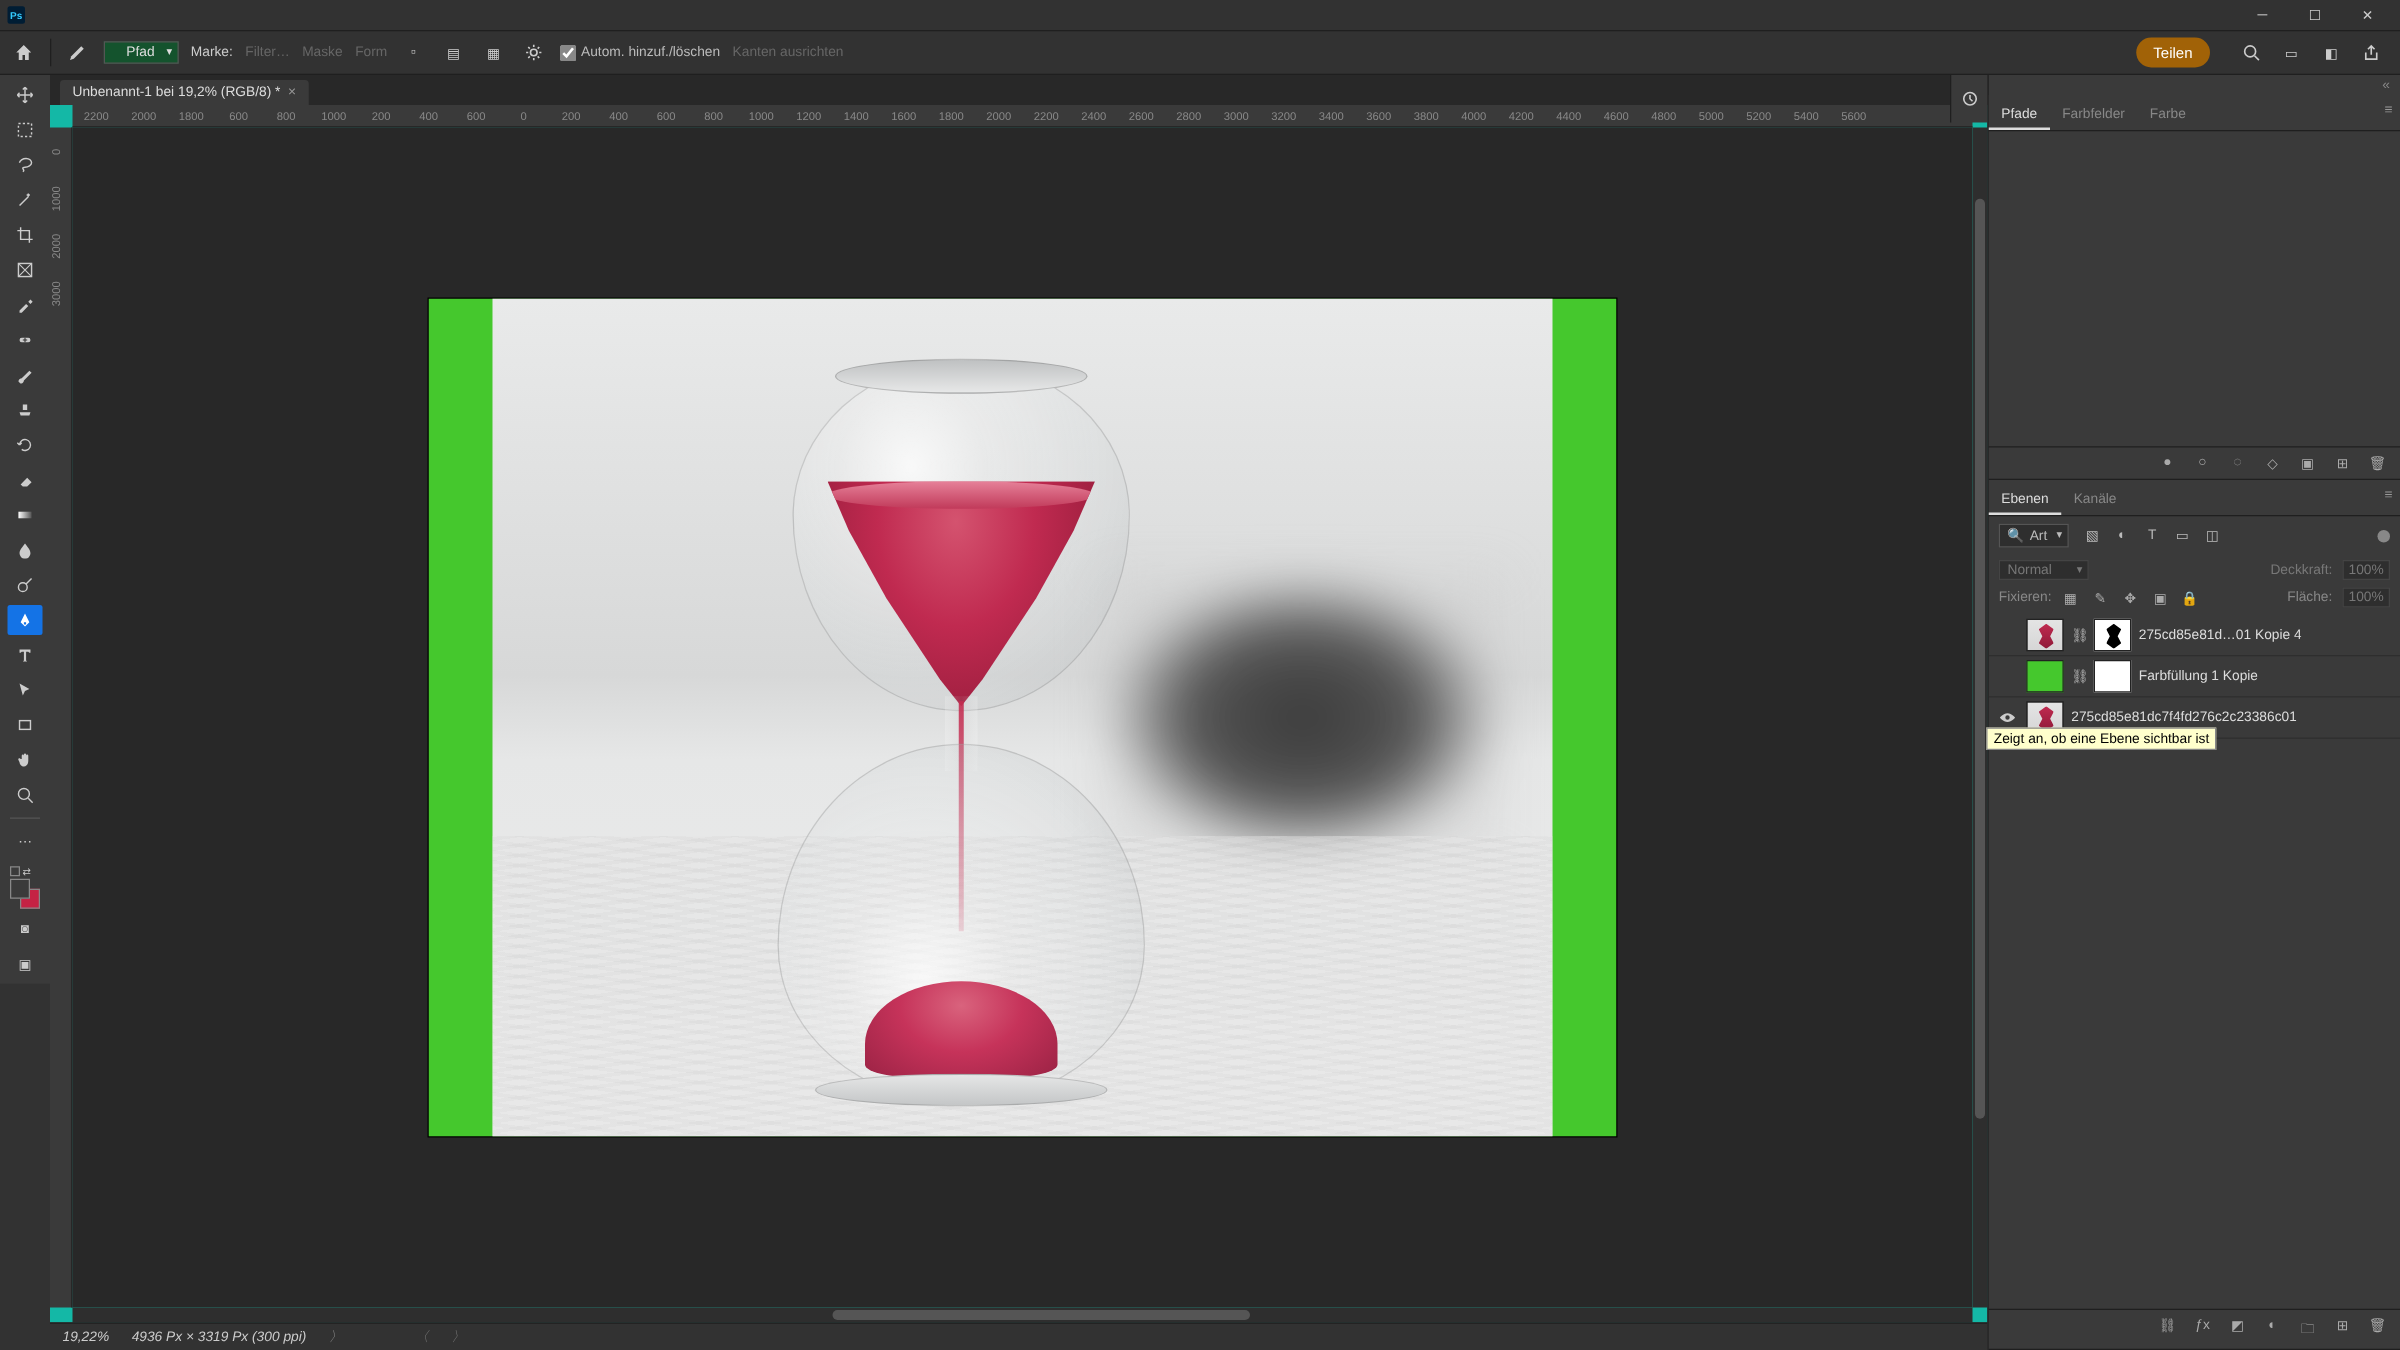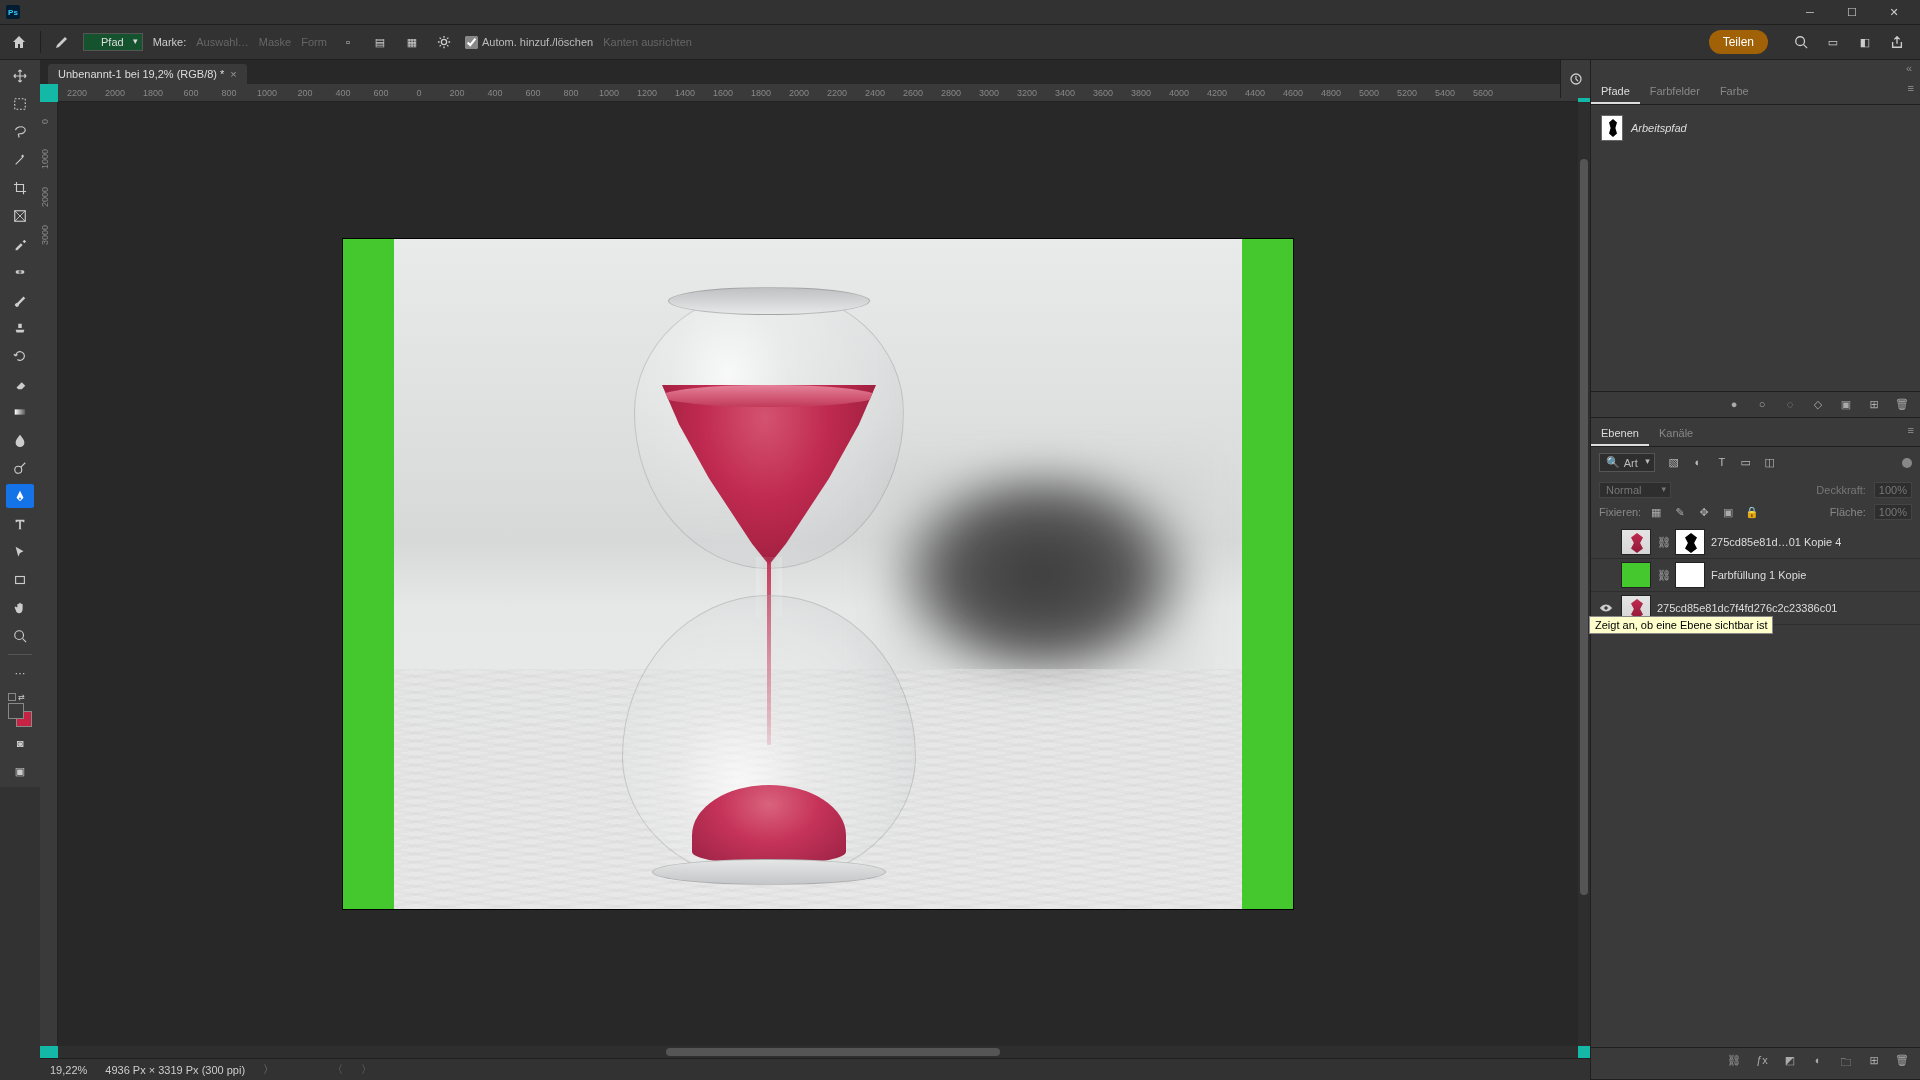--- a/index.html
+++ b/index.html
@@ -67,21 +67,21 @@
 .hg-bot-base { position:absolute; bottom:-2px; left:30px; right:30px; height:26px; border-radius:50%; background: linear-gradient(180deg,#e5e6e6,#c4c6c7); border:1px solid rgba(120,120,120,0.35); }
 .hg-sand-bot { position:absolute; bottom:20px; left:70px; right:70px; height:78px; background: radial-gradient(ellipse at 50% 25%, #d9637d 0%, #c6335a 45%, #9a2244 100%); border-radius: 70% 70% 50% 50% / 90% 90% 20% 20%; }
 
 
 .hscroll { position:absolute; left:18px; right:12px; bottom:0; height:12px; background:#2e2e2e; }
 .hscroll-thumb { position:absolute; left:40%; width:22%; top:2px; bottom:2px; background:#555; border-radius:4px; }
 .vscroll { position:absolute; right:0; top:18px; bottom:12px; width:12px; background:#2e2e2e; }
 .vscroll-thumb { position:absolute; top:6%; height:78%; left:2px; right:2px; background:#555; border-radius:4px; }
 
 
-.statusbar { position: absolute; left: 40px; right: 330px; bottom: 0; height: 22px; background: #323232; display: flex; align-items: center; padding: 0 10px; gap: 18px; color: #ccc; font-size: 11px; border-top:1px solid #1f1f1f; }
+.statusbar { position: absolute; left: 40px; right: 330px; bottom: 0; height: 22px; background: #323232; display: flex; align-items: center; padding: 0 10px; gap: 18px; color: #ccc; font-size: 11px; border-top:1px solid #1f1f1f;font-style:italic; }
 .statusbar .chev { color:#888; }
 
 
 .rightcol { position: absolute; right: 0; top: 60px; bottom: 0; width: 330px; background: #3a3a3a; display: flex; flex-direction: column; border-left: 1px solid #1f1f1f; }
 .collapse-strip { position: absolute; right: 330px; top: 60px; width: 30px; height: 38px; background: #3a3a3a; border-left:1px solid #1f1f1f; display:flex; align-items:center; justify-content:center; color:#ccc; }
 .panel { background:#3a3a3a; border-bottom:1px solid #1f1f1f; }
 .panel-tabs { display:flex; gap:0; padding-top:4px; border-bottom:1px solid #1f1f1f; position:relative; }
 .panel-tab { padding:5px 10px; color:#888; font-size:11px; }
 .panel-tab.active { color:#ddd; border-bottom:2px solid #ddd; }
 .panel-menu { position:absolute; right:6px; top:6px; color:#999; }
@@ -151,21 +151,21 @@
       </svg>
   </div>
   <div class="opt-sep"></div>
   <div class="opt-icon">
     <svg width="16" height="16" viewBox="0 0 16 16">
         <path fill="#ccc" d="M2 14l3-1 8-8-2-2-8 8z"></path>
       </svg>
   </div>
   <div class="opt-dropdown">Pfad</div>
   <span class="opt-label">Marke:</span>
-  <span class="opt-ghost">Auswahl…</span>
+  <span class="opt-ghost">Filter…</span>
   <span class="opt-ghost">Maske</span>
   <span class="opt-ghost">Form</span>
   <div class="opt-icon">▫</div>
   <div class="opt-icon">▤</div>
   <div class="opt-icon">▦</div>
   <div class="opt-icon">
     <svg width="14" height="14" viewBox="0 0 16 16">
         <circle cx="8" cy="8" r="3" fill="none" stroke="#ccc" stroke-width="1.5"></circle>
         <path stroke="#ccc" stroke-width="1.5" d="M8 1v2M8 13v2M1 8h2M13 8h2M3 3l1.4 1.4M11.6 11.6 13 13M13 3l-1.4 1.4M4.4 11.6 3 13"></path>
       </svg>
@@ -426,24 +426,20 @@
   <div style="text-align:right;padding:2px 8px;color:#888">«</div>
 
   <div class="panel">
     <div class="panel-tabs">
       <div class="panel-tab active">Pfade</div>
       <div class="panel-tab">Farbfelder</div>
       <div class="panel-tab">Farbe</div>
       <div class="panel-menu">≡</div>
     </div>
     <div class="panel-body">
-      <div class="path-row">
-        <div class="path-thumb"></div>
-        <span class="path-name">Arbeitspfad</span>
-      </div>
       <div class="path-spacer"></div>
     </div>
     <div class="panel-footer">
       <span>●</span>
       <span>○</span>
       <span>◌</span>
       <span>◇</span>
       <span>▣</span>
       <span>⊞</span>
       <span>🗑</span>

